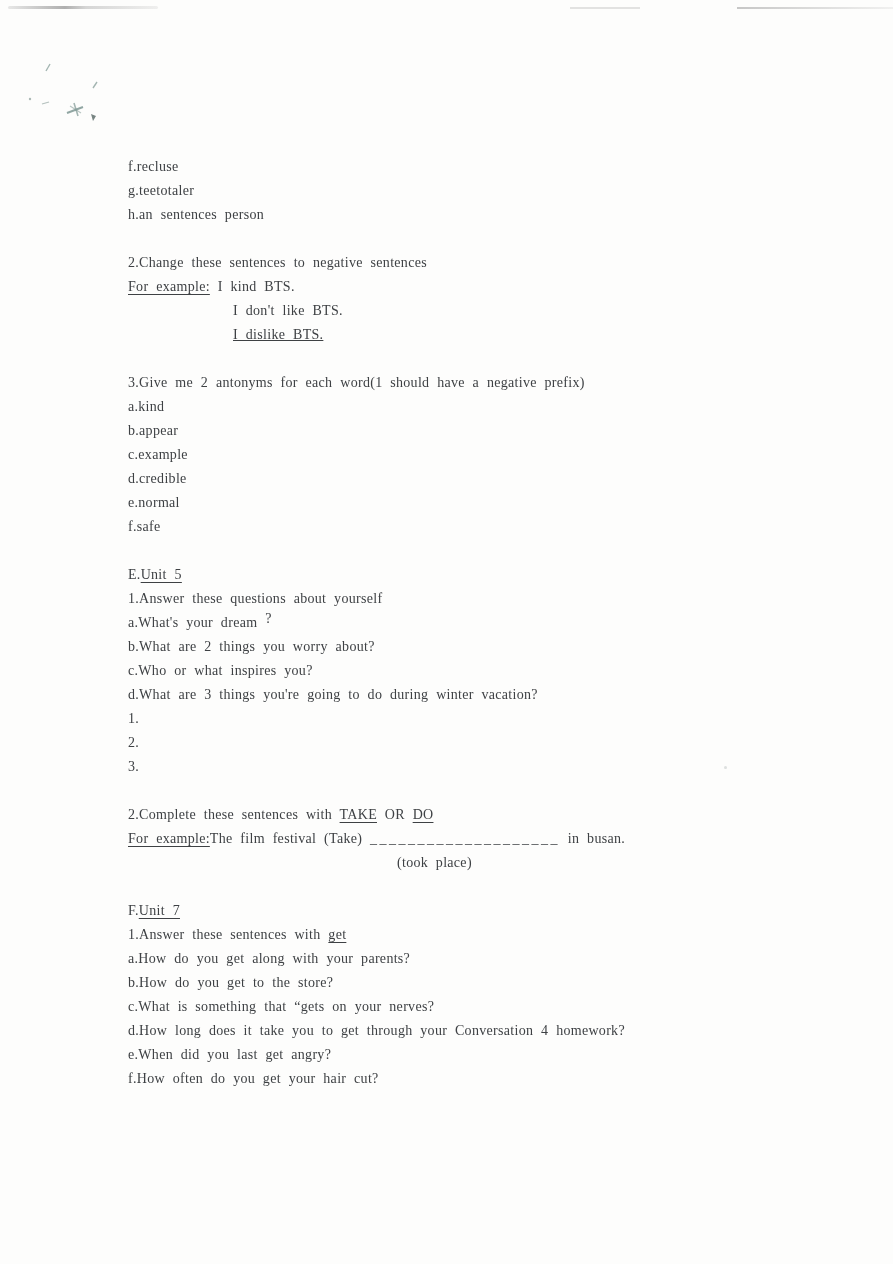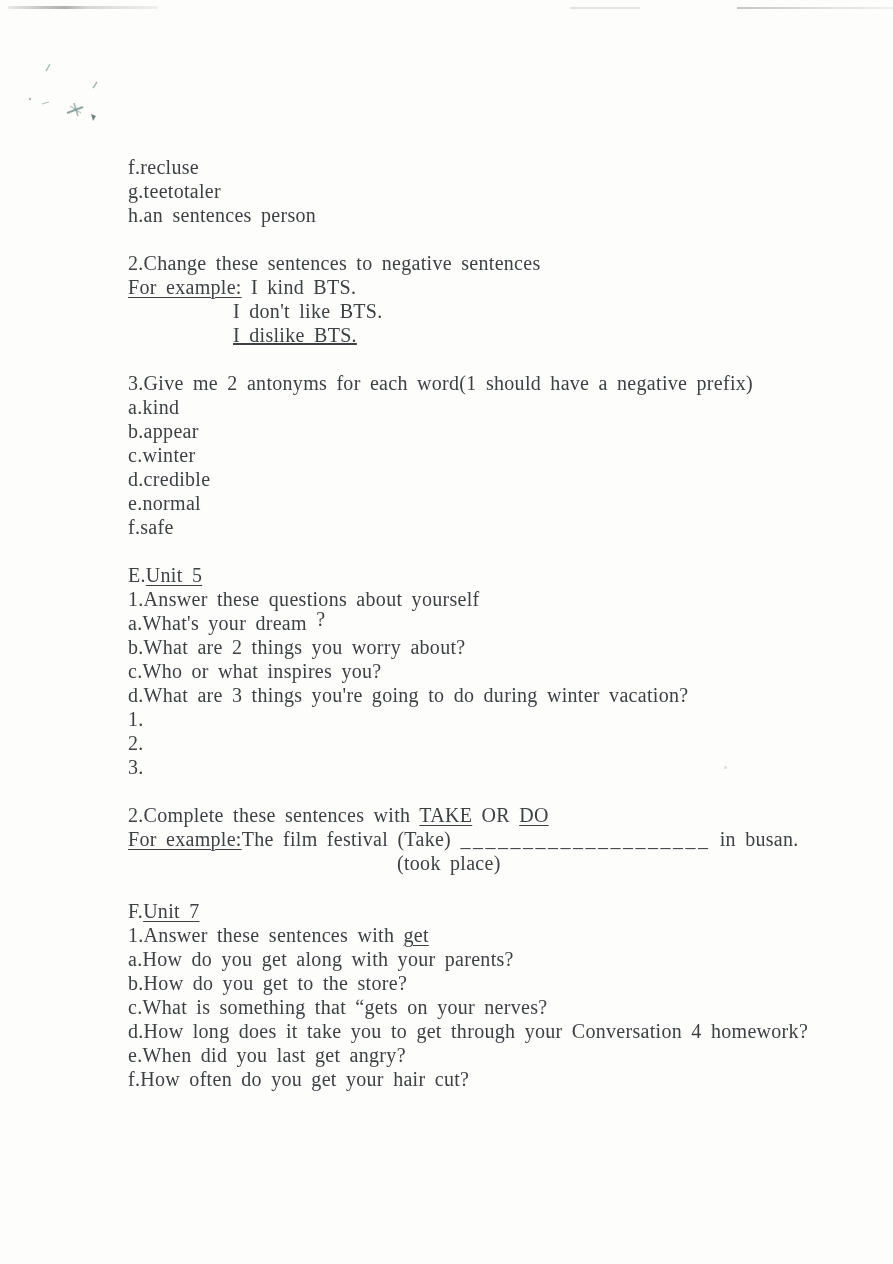--- a/index.html
+++ b/index.html
@@ -12,21 +12,21 @@
     color:#3e4144;
   }
   .doc{
     position:absolute;
     left:128px;top:155px;
     width:660px;
   }
   .line{
     height:24px;
     line-height:24px;
-    font-size:20px;
+    font-size:14px;
     letter-spacing:0.3px;
     word-spacing:4px;
     white-space:pre;
   }
   .u{
     text-decoration:underline;
     text-underline-offset:3px;
     text-decoration-thickness:1px;
   }
   .raised{position:relative;top:-4px;}
@@ -83,21 +83,21 @@
       <div class="line"><span>h.an sentences person</span></div>
       <div class="line"></div>
       <div class="line"><span>2.Change these sentences to negative sentences</span></div>
       <div class="line"><span class="u">For example:</span><span> I kind BTS.</span></div>
       <div class="line" style="padding-left: 105px;"><span>I don't like BTS.</span></div>
       <div class="line" style="padding-left: 105px; text-decoration: underline;"><span>I dislike BTS.</span></div>
       <div class="line"></div>
       <div class="line"><span>3.Give me 2 antonyms for each word(1 should have a negative prefix)</span></div>
       <div class="line"><span>a.kind</span></div>
       <div class="line"><span>b.appear</span></div>
-      <div class="line"><span>c.winter</span></div>
+      <div class="line"><span>c.example</span></div>
       <div class="line"><span>d.credible</span></div>
       <div class="line"><span>e.normal</span></div>
       <div class="line"><span>f.safe</span></div>
       <div class="line"></div>
       <div class="line"><span>E.</span><span class="u">Unit 5</span></div>
       <div class="line"><span>1.Answer these questions about yourself</span></div>
       <div class="line"><span>a.What's your dream </span><span class="raised">?</span></div>
       <div class="line"><span>b.What are 2 things you worry about?</span></div>
       <div class="line"><span>c.Who or what inspires you?</span></div>
       <div class="line"><span>d.What are 3 things you're going to do during winter vacation?</span></div>

